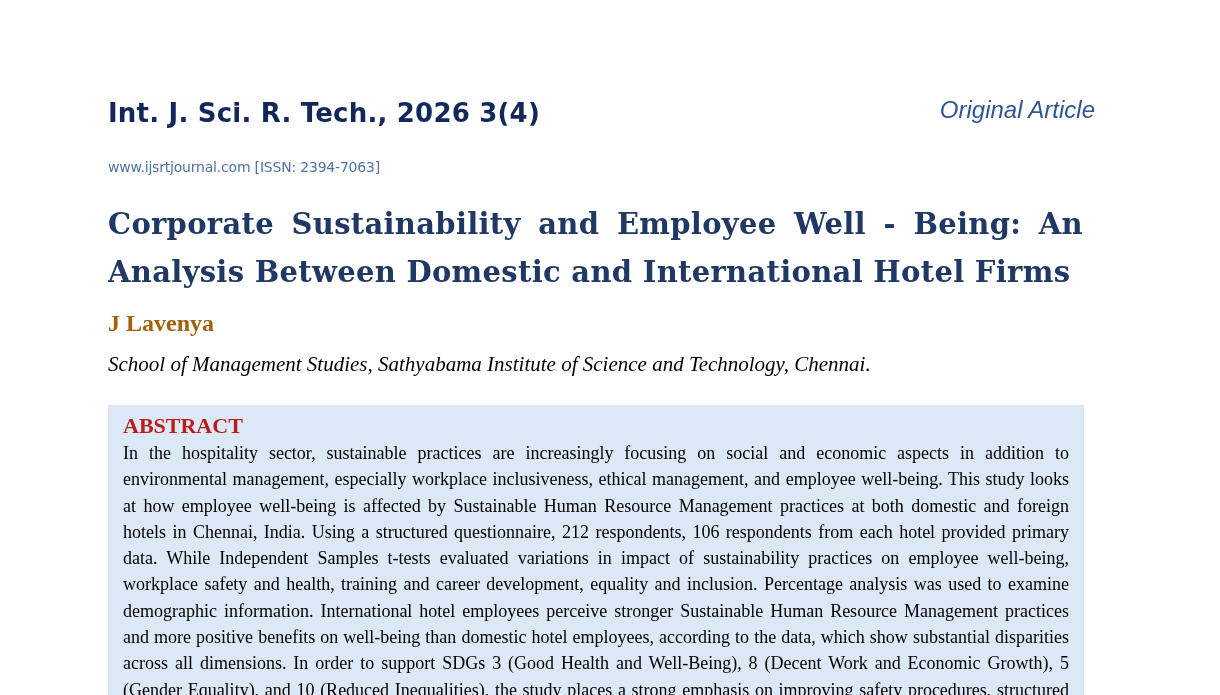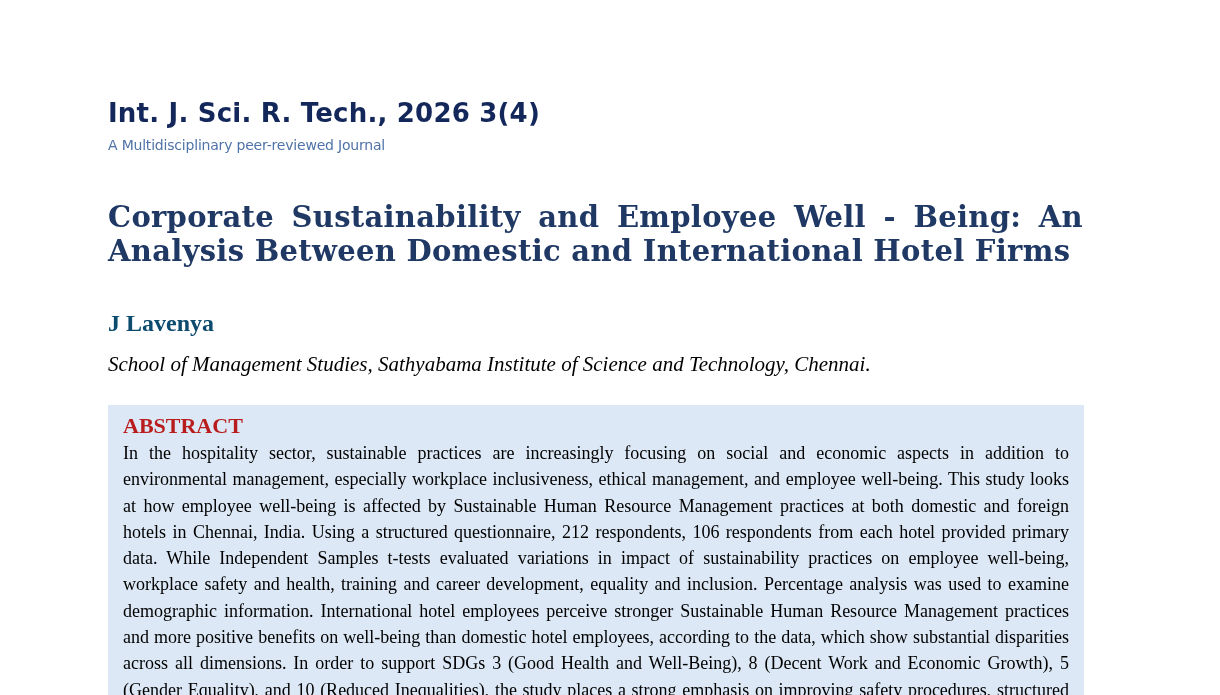--- a/index.html
+++ b/index.html
@@ -56,35 +56,35 @@
     }
     .paper-title {
       position: absolute;
       left: 108px;
       top: 176px;
       width: 975px;
       margin: 0;
       font-family: "DejaVu Serif", serif;
       font-weight: bold;
       font-size: 29px;
-      line-height: 34px;
+      line-height: 48px;
       color: #1f3864;
       text-align: justify;
       text-align-last: left;
       letter-spacing: 0.3px;
     }
     .author {
       position: absolute;
       left: 108px;
       top: 286px;
       margin: 0;
       font-family: "Liberation Serif", serif;
       font-weight: bold;
       font-size: 24px;
-      color: #0c4a6e;
+      color: #a16207;
       white-space: nowrap;
     }
     .affiliation {
       position: absolute;
       left: 108px;
       top: 328px;
       margin: 0;
       font-family: "Liberation Serif", serif;
       font-style: italic;
       font-size: 21px;
@@ -117,22 +117,23 @@
       color: #000000;
       text-align: justify;
     }
   </style>
 </head>
 <body>
 
 <div class="page">
 
   <h1 class="journal-title">Int. J. Sci. R. Tech., 2026 3(4)</h1>
-  <div class="journal-sub line1">A Multidisciplinary peer-reviewed Journal</div>
+  <div class="journal-sub line2">www.ijsrtjournal.com [ISSN: 2394-7063]</div>
 
+  <div class="article-type">Original Article</div>
 
   <h2 class="paper-title">Corporate Sustainability and Employee Well - Being: An Analysis Between Domestic and International Hotel Firms</h2>
 
   <h3 class="author">J Lavenya</h3>
 
   <p class="affiliation">School of Management Studies, Sathyabama Institute of Science and Technology, Chennai.</p>
 
   <section class="abstract-box">
     <h4 class="abstract-heading">ABSTRACT</h4>
     <p class="abstract-text">In the hospitality sector, sustainable practices are increasingly focusing on social and economic aspects in addition to environmental management, especially workplace inclusiveness, ethical management, and employee well-being. This study looks at how employee well-being is affected by Sustainable Human Resource Management practices at both domestic and foreign hotels in Chennai, India. Using a structured questionnaire, 212 respondents, 106 respondents from each hotel provided primary data. While Independent Samples t-tests evaluated variations in impact of sustainability practices on employee well-being, workplace safety and health, training and career development, equality and inclusion. Percentage analysis was used to examine demographic information. International hotel employees perceive stronger Sustainable Human Resource Management practices and more positive benefits on well-being than domestic hotel employees, according to the data, which show substantial disparities across all dimensions. In order to support SDGs 3 (Good Health and Well-Being), 8 (Decent Work and Economic Growth), 5 (Gender Equality), and 10 (Reduced Inequalities), the study places a strong emphasis on improving safety procedures, structured training, career</p>

